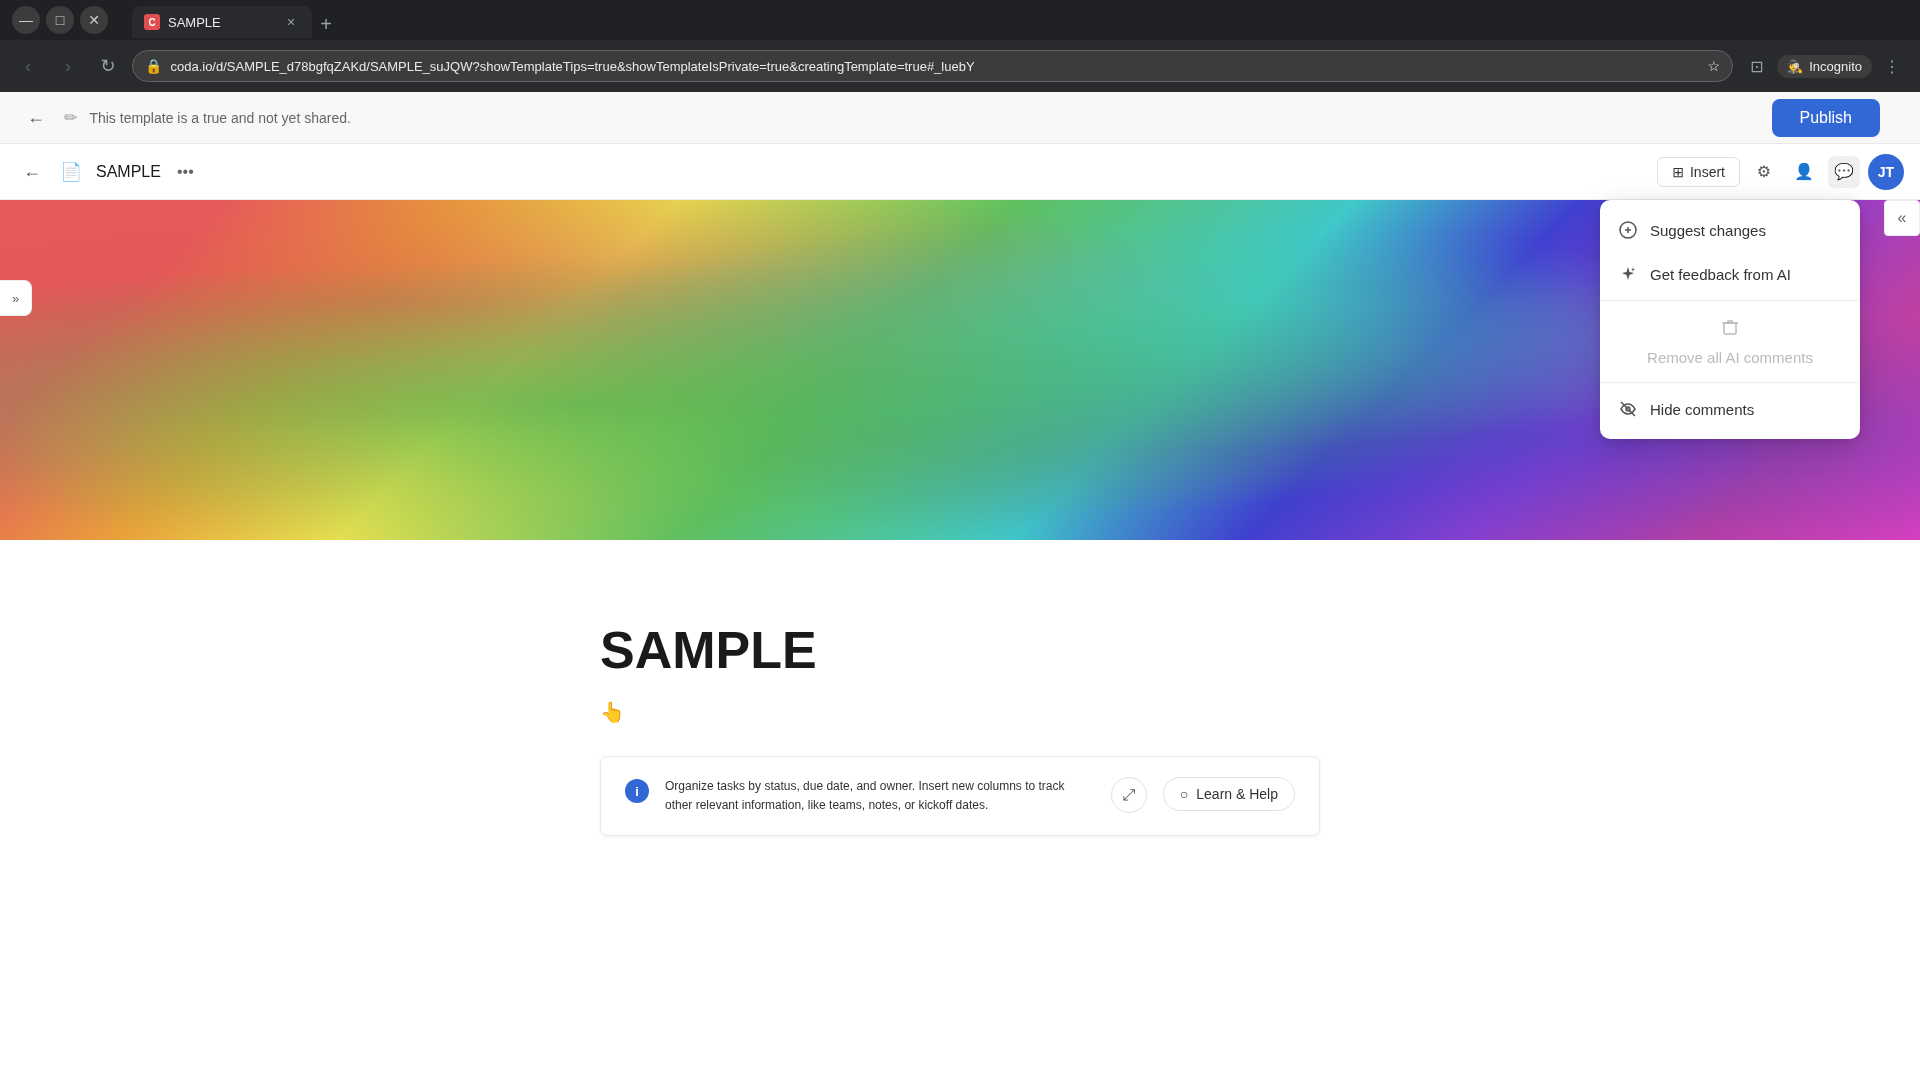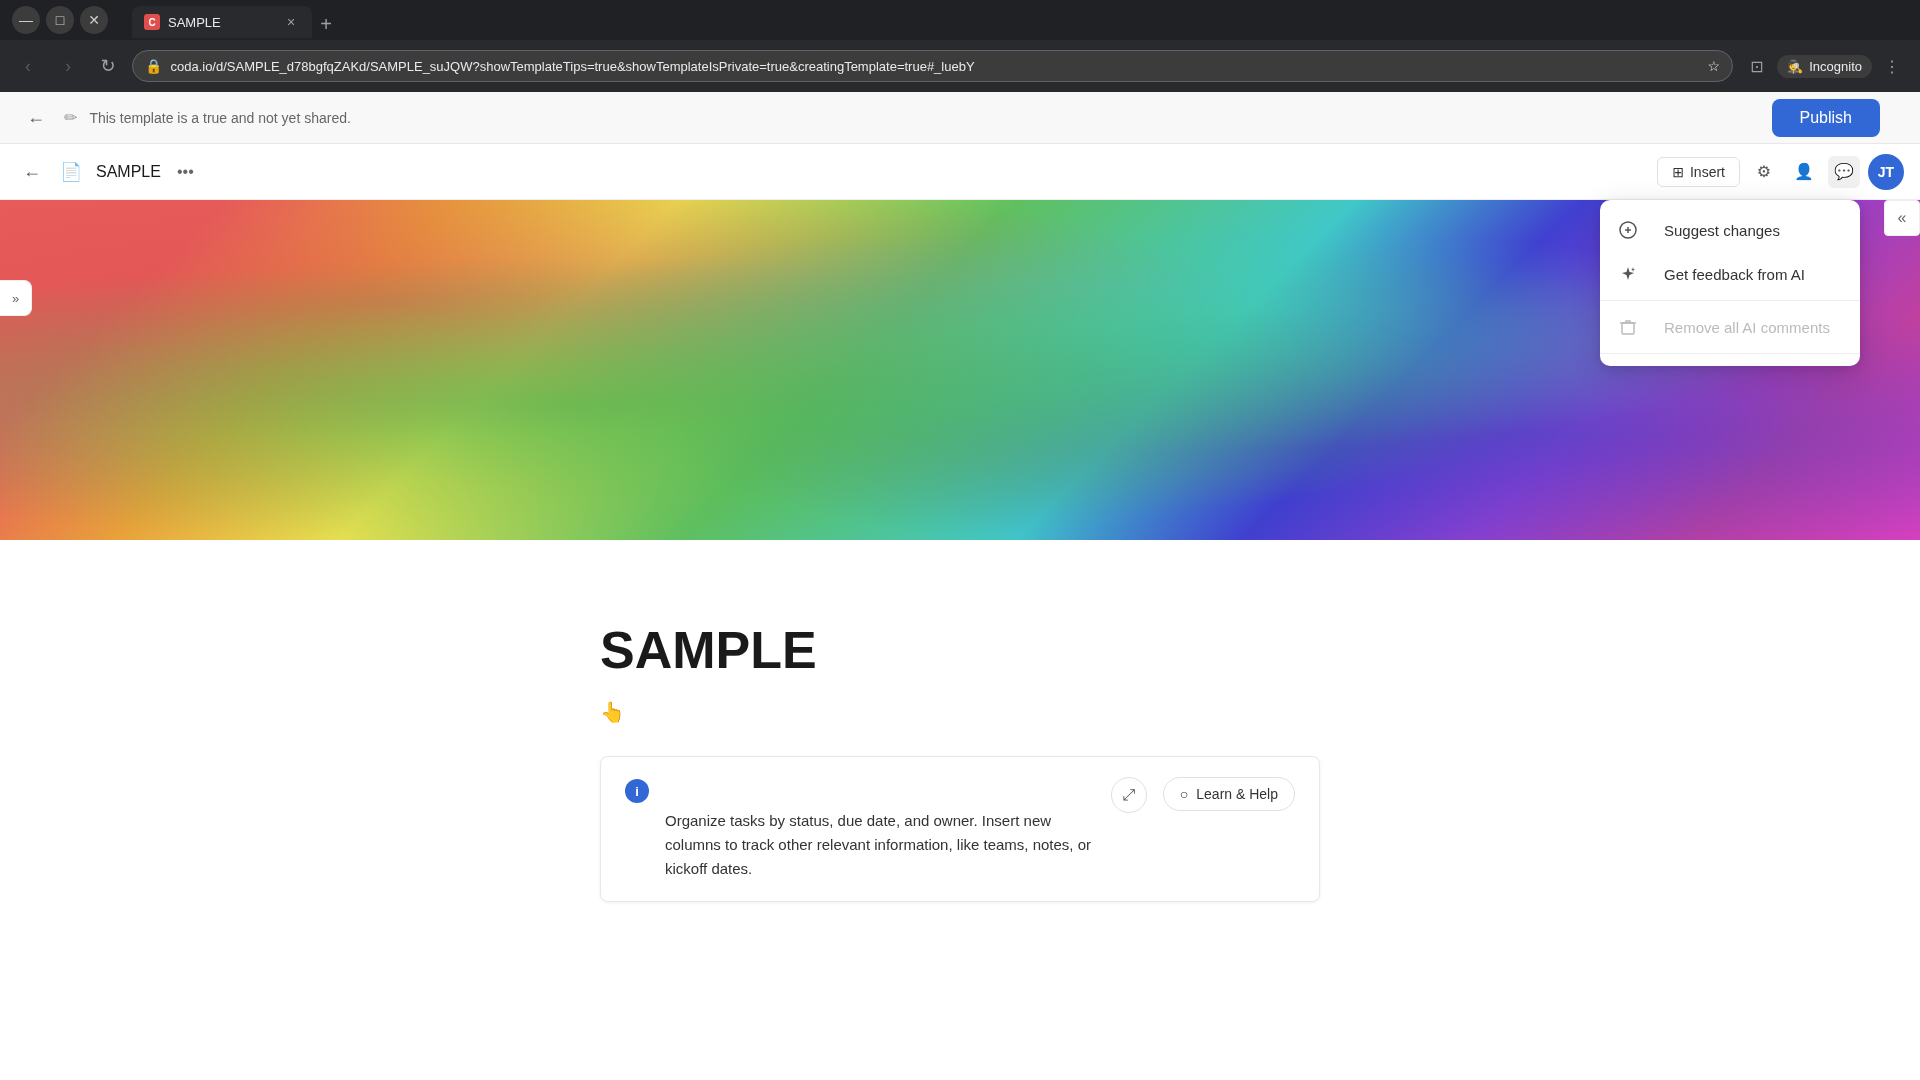--- a/index.html
+++ b/index.html
@@ -381,24 +381,23 @@
       border-radius: 50%;
       display: flex; align-items: center; justify-content: center;
       color: white;
       font-size: 13px;
       font-weight: bold;
       flex-shrink: 0;
       margin-top: 2px;
     }
     .info-text {
       flex: 1;
-      font-size: 15px;
+      font-size: 12px;
       line-height: 1.6;
       color: #333;
-      margin-top: 32px;
     }
     .learn-help-btn {
       display: flex;
       align-items: center;
       gap: 8px;
       border: 1px solid #e0e0e0;
       border-radius: 20px;
       padding: 8px 16px;
       background: white;
       color: #333;
@@ -427,30 +426,31 @@
       background: white;
       border-radius: 10px;
       box-shadow: 0 8px 30px rgba(0,0,0,0.15), 0 2px 8px rgba(0,0,0,0.1);
       width: 260px;
       z-index: 1000;
       padding: 8px 0;
     }
     .menu-item {
       display: flex;
       align-items: center;
-      gap: 26px;
+      gap: 12px;
       padding: 12px 18px;
       cursor: pointer;
       font-size: 15px;
       color: #333;
       transition: background 0.1s;
     }
     .menu-item.disabled {
       color: #aaa;
       cursor: default;
+      flex-direction: column;
     }
     .menu-separator {
       height: 1px;
       background: #eee;
       margin: 4px 0;
     }
     .menu-icon {
       width: 20px;
       height: 20px;
       display: flex;
@@ -589,20 +589,30 @@
           <svg width="18" height="18" viewBox="0 0 18 18" fill="none">
             <rect x="3" y="5" width="12" height="11" rx="1" stroke="#bbb" stroke-width="1.5" fill="none"></rect>
             <path d="M1 5h16M7 5V3h4v2" stroke="#bbb" stroke-width="1.5"></path>
           </svg>
         </span>
         <span style="color:#bbb;">Remove all AI comments</span>
       </div>
 
       <div class="menu-separator"></div>
 
+      <div class="menu-item">
+        <span class="menu-icon">
+          <svg width="18" height="18" viewBox="0 0 18 18" fill="none">
+            <path d="M2 9s3-5 7-5 7 5 7 5-3 5-7 5-7-5-7-5z" stroke="#555" stroke-width="1.5" fill="none"></path>
+            <circle cx="9" cy="9" r="2" stroke="#555" stroke-width="1.5" fill="none"></circle>
+            <line x1="2" y1="2" x2="16" y2="16" stroke="#555" stroke-width="1.5"></line>
+          </svg>
+        </span>
+        <span>Hide comments</span>
+      </div>
 
 
     </div>
   </div>
 
   <div class="content-area">
 
     <div class="sidebar-toggle">»</div>
 
     <div class="main-content">

